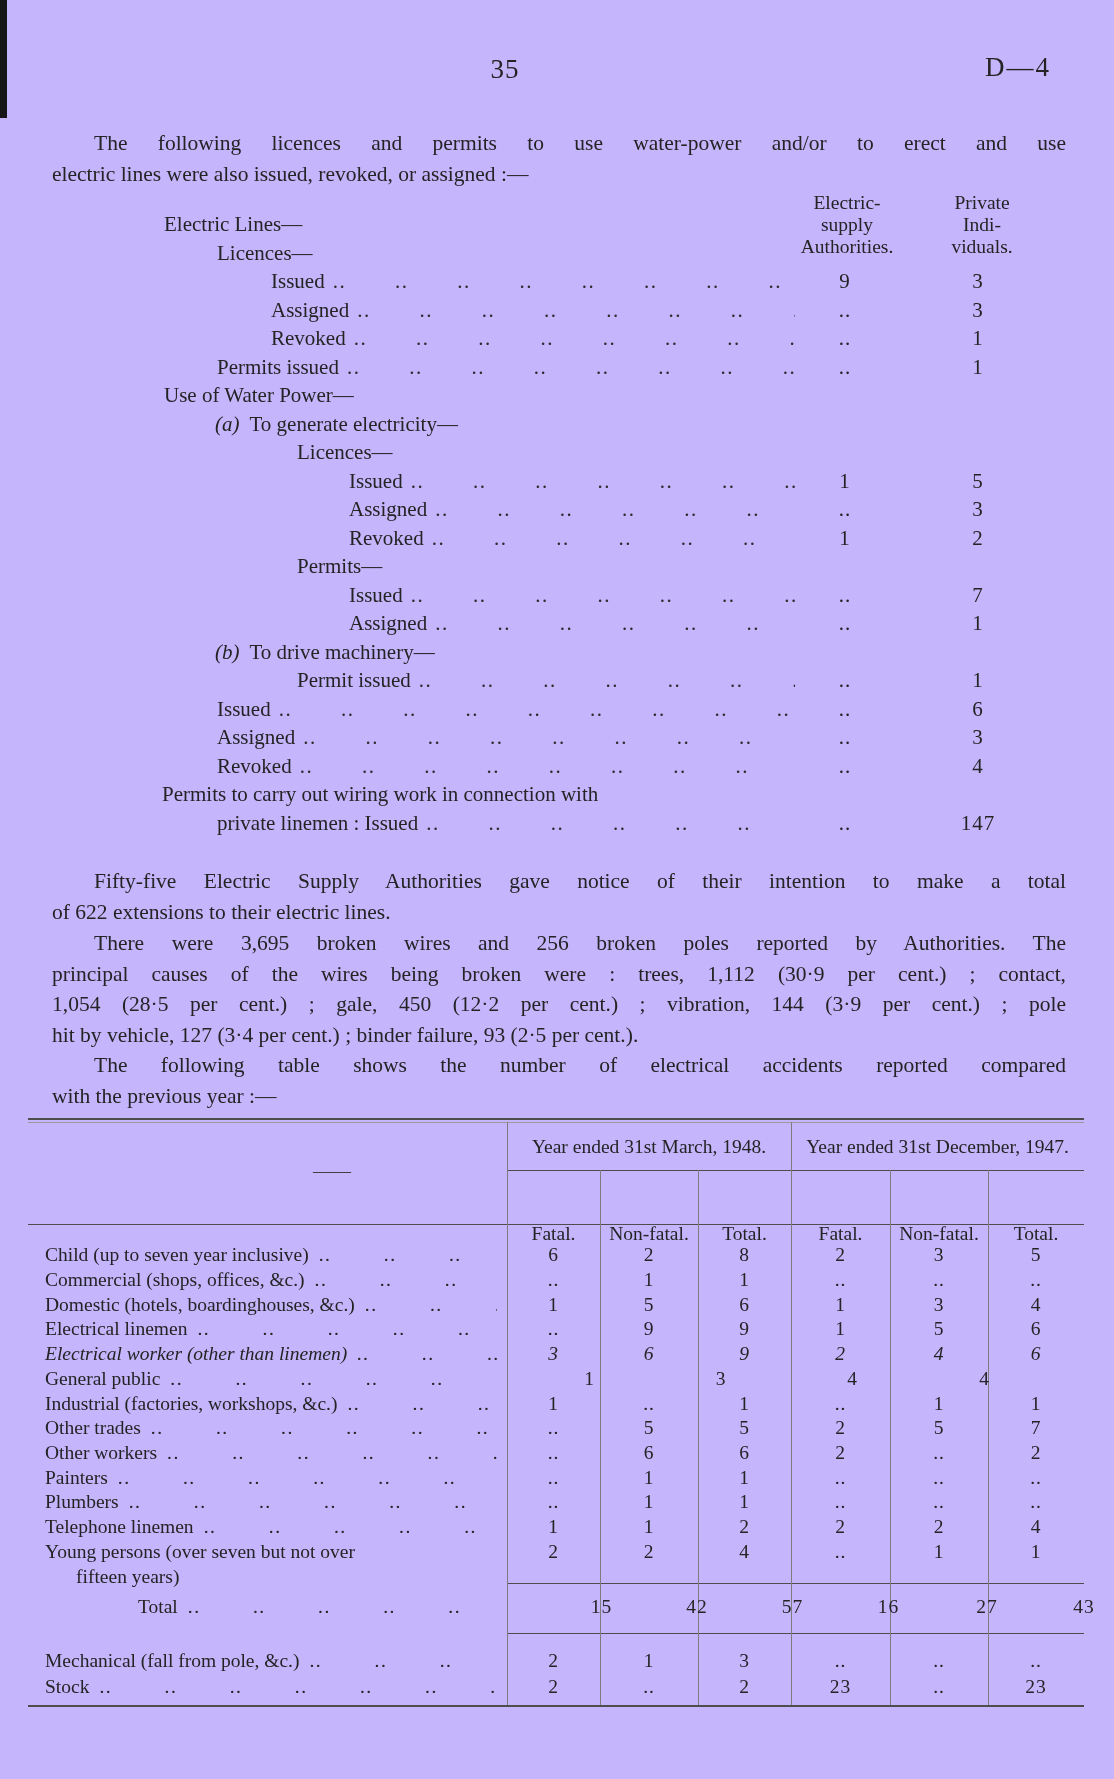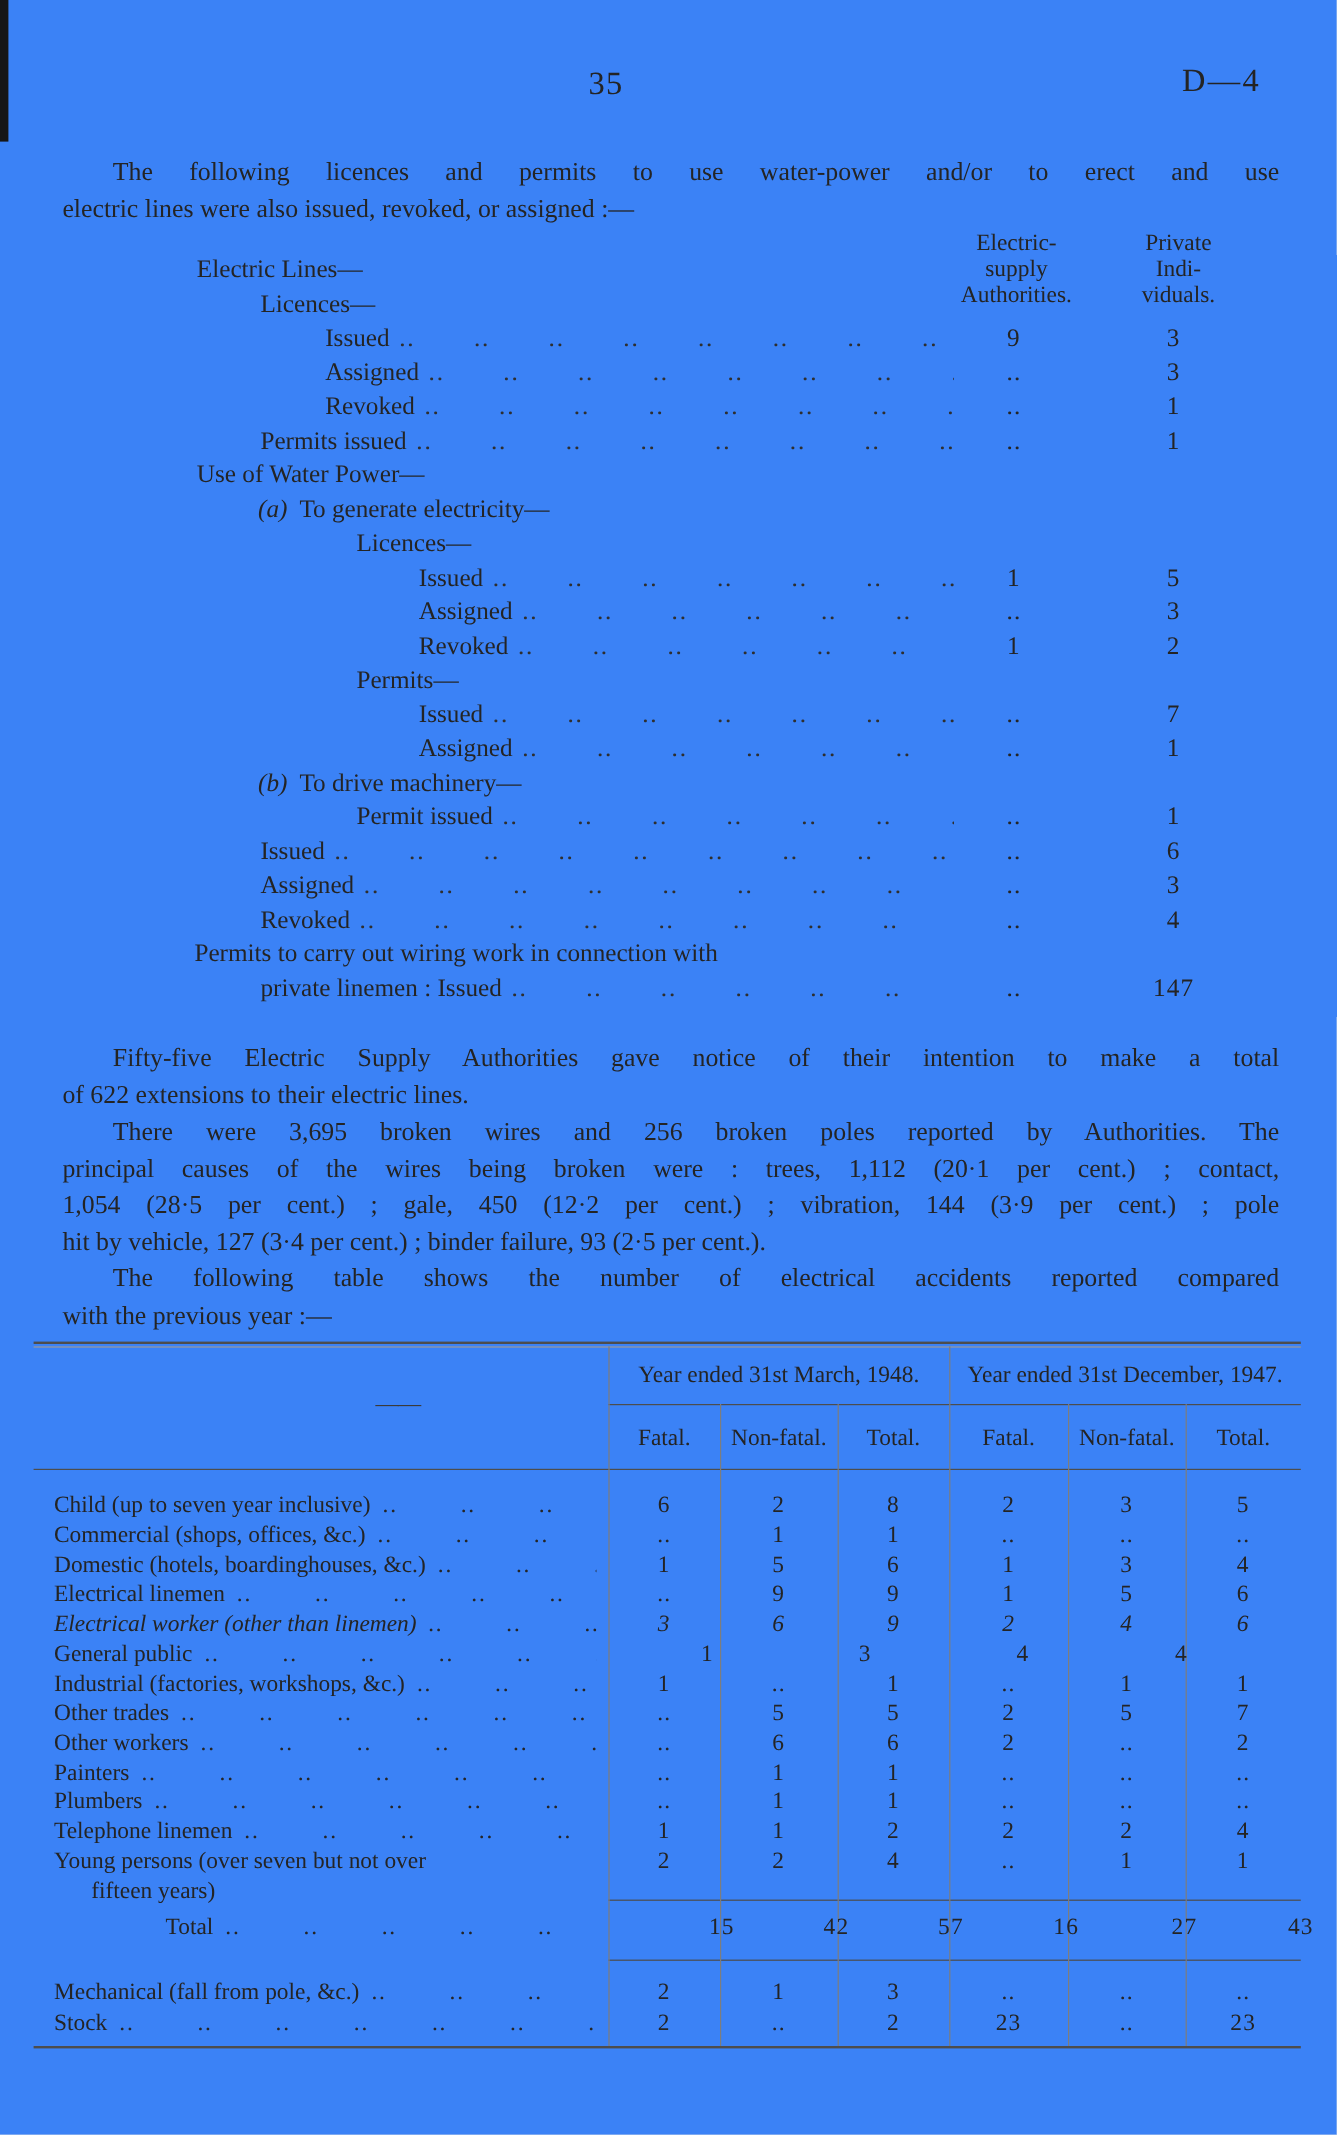--- a/index.html
+++ b/index.html
@@ -1,16 +1,16 @@
 <!DOCTYPE html>
 <html><head>
 <meta charset="utf-8">
 <style>
   html,body{margin:0;padding:0;background:#e9e9e7;}
-  .page{position:relative;width:1114px;height:1779px;background:#3b82f6;overflow:hidden;
+  .page{position:relative;width:1114px;height:1779px;background:#c4b5fd;overflow:hidden;
         font-family:"Liberation Serif","DejaVu Serif",serif;color:#242424;}
   .abs{position:absolute;}
   .scan-bar{left:0;top:0;width:7px;height:118px;background:#161616;}
   .page-number{left:455px;top:54px;width:100px;text-align:center;font-size:27px;letter-spacing:1px;}
   .doc-ref{left:985px;top:52px;width:110px;text-align:left;font-size:27px;letter-spacing:2px;}
   
   .para{left:52px;width:1014px;font-size:21.5px;line-height:30.5px;}
   .jline{text-align:justify;text-align-last:justify;white-space:normal;}
   .jline.last{text-align-last:left;}
   .jline.first{text-indent:42px;}
@@ -27,21 +27,21 @@
   .acc-table{left:28px;top:1118px;width:1056px;height:592px;font-size:19.5px;}
   .hline{position:absolute;background:#4d4d4d;height:1px;}
   .hline.soft{background:#9a9a9a;}
   .hline.thick{height:2px;}
   .vline{position:absolute;width:1px;background:#7d7d7d;}
   .trow{position:absolute;left:0;width:1056px;display:flex;align-items:baseline;height:24px;line-height:24px;}
   .tlabel{flex:0 0 479px;display:flex;align-items:baseline;box-sizing:border-box;padding-left:17px;overflow:hidden;white-space:nowrap;}
   .tlabel .leader{flex:1 1 auto;overflow:hidden;white-space:nowrap;margin:0 10px;word-spacing:46px;letter-spacing:1.5px;}
   .tval{text-align:center;letter-spacing:1px;}
   .ghead{position:absolute;text-align:center;}
-  .subhead{position:absolute;text-align:center;}
+  .subhead{position:absolute;text-align:center;margin-top:35px;}
   .stub-dash{position:absolute;letter-spacing:-1px;color:#3a3a3a;}
 </style>
 </head>
 <body>
 
 <div class="page">
 
   <div class="abs scan-bar"></div>
 
   <div class="abs page-number">35</div>
@@ -51,21 +51,21 @@
       <div class="abs para" style="top: 128px;">
         <div class="jline first">The following licences and permits to use water-power and/or to erect and use</div>
         <div class="jline last">electric lines were also issued, revoked, or assigned :—</div>
       </div>
       <div class="abs para" style="top: 866px;">
         <div class="jline first">Fifty-five Electric Supply Authorities gave notice of their intention to make a total</div>
         <div class="jline last">of 622 extensions to their electric lines.</div>
       </div>
       <div class="abs para" style="top: 928px;">
         <div class="jline first">There were 3,695 broken wires and 256 broken poles reported by Authorities.  The</div>
-        <div class="jline">principal causes of the wires being broken were :  trees, 1,112 (20·1 per cent.) ;  contact,</div>
+        <div class="jline">principal causes of the wires being broken were :  trees, 1,112 (30·9 per cent.) ;  contact,</div>
         <div class="jline">1,054 (28·5 per cent.) ;  gale, 450 (12·2 per cent.) ;  vibration, 144 (3·9 per cent.) ;  pole</div>
         <div class="jline last">hit by vehicle, 127 (3·4 per cent.) ;  binder failure, 93 (2·5 per cent.).</div>
       </div>
       <div class="abs para" style="top: 1050px;">
         <div class="jline first">The following table shows the number of electrical accidents reported compared</div>
         <div class="jline last">with the previous year :—</div>
       </div>
     </div>
 
   <div class="abs colhead" style="left:782px;">

